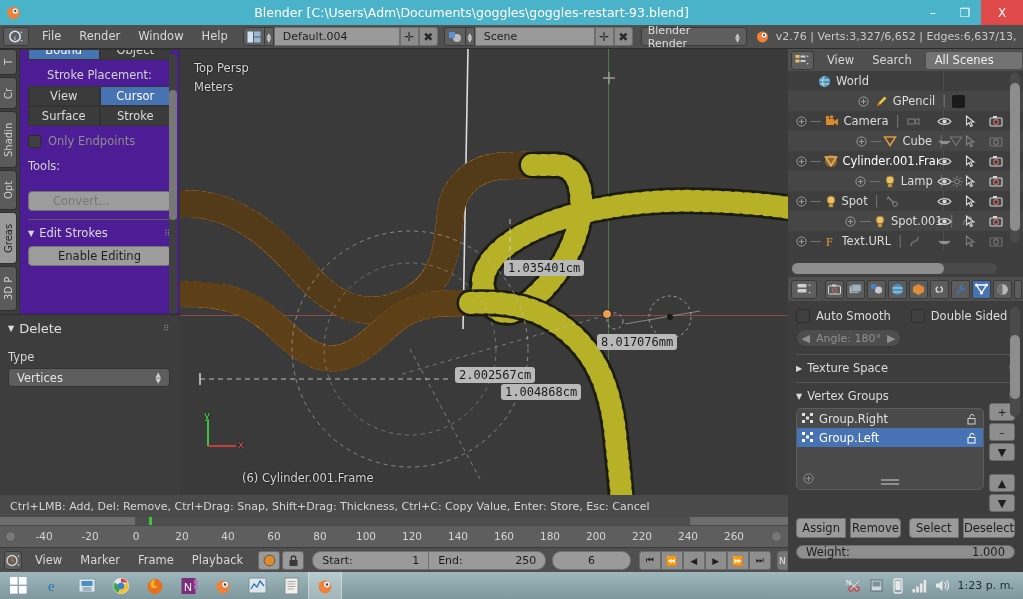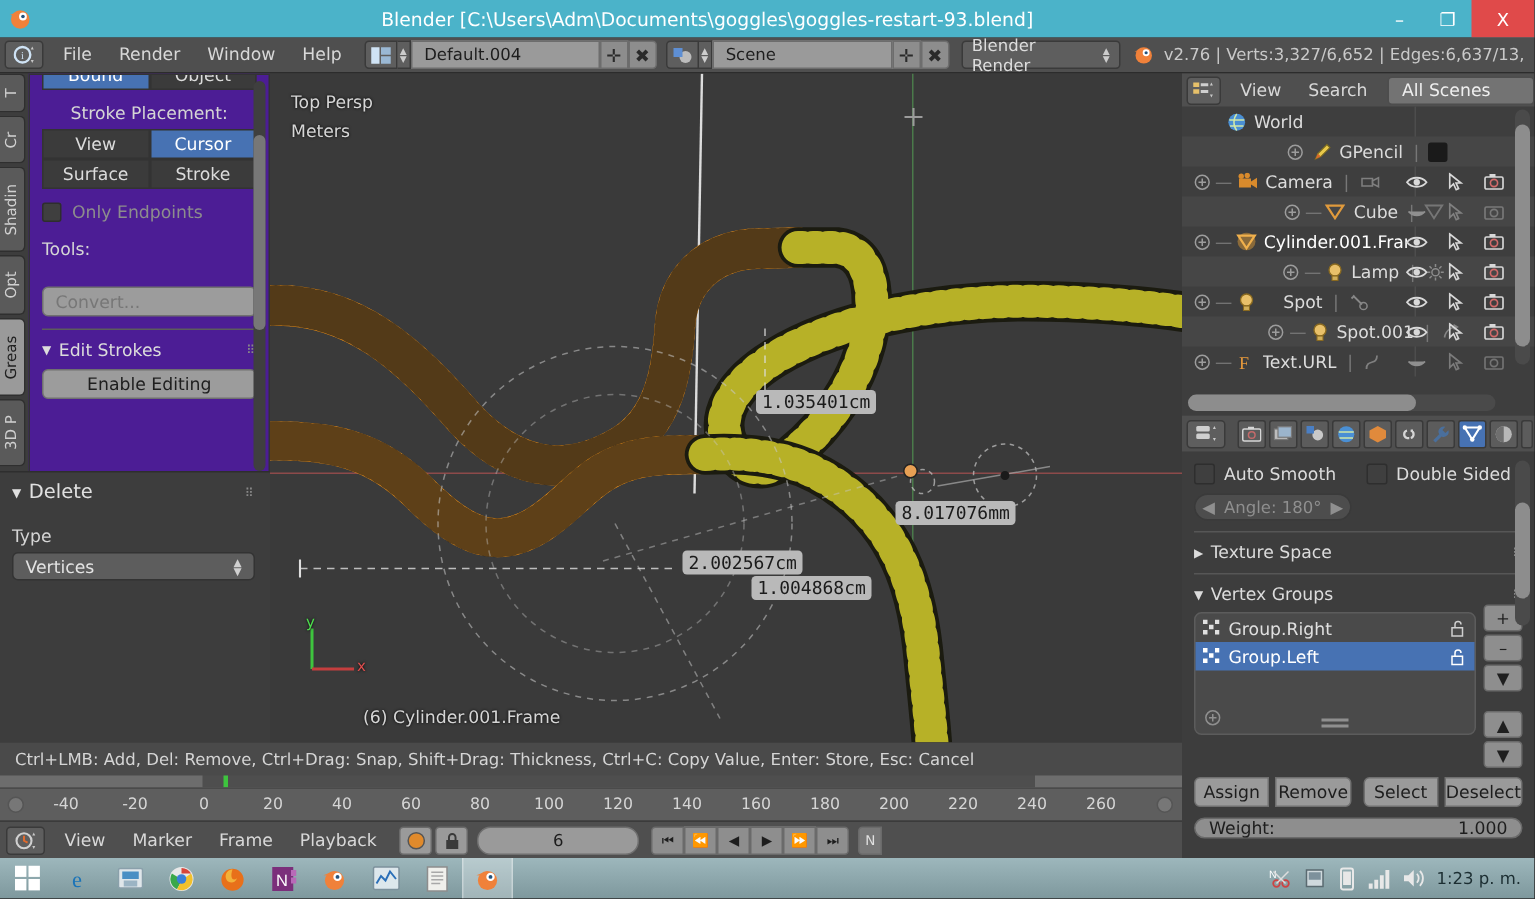--- a/index.html
+++ b/index.html
@@ -51,21 +51,21 @@
   .btn2row{display:flex;margin-top:2px;}
   .gbtn{flex:1;height:20px;background:#585858;border:1px solid #333;color:#dcdcdc;font-size:11.5px;
     display:flex;align-items:center;justify-content:center;}
   .gbtn.blue{background:#4772b3;color:#fff;}
   .gbtn.dark{background:#3b3b3b;}
   .lbl{color:#d5d5d5;font-size:11.5px;margin:8px 0 4px;}
   .chkrow{display:flex;align-items:center;margin-top:8px;}
   .chkbox{width:13px;height:13px;background:#3f3f3f;border:1px solid #2e2e2e;border-radius:2px;margin-right:7px;}
   .chklbl{color:#8d8d8d;font-size:11.5px;}
   .wbtn{height:20px;background:#9c9c9c;border:1px solid #707070;border-radius:4px;color:#1e1e1e;
-    font-size:11.5px;display:flex;align-items:center;padding-left:8px;margin-top:18px;}
+    font-size:11.5px;display:flex;align-items:center;padding-left:24px;margin-top:18px;}
   .wbtn.dis{color:#777;}
   .sechdr{display:flex;align-items:center;color:#dcdcdc;font-size:11.5px;margin-top:8px;
     border-top:1px solid #5c5c5c;padding-top:6px;}
   .tri{font-size:8px;margin-right:5px;}
   .grip{margin-left:auto;color:#888;font-size:8px;letter-spacing:1px;}
   .lp-scroll{position:absolute;right:2px;top:4px;width:8px;height:260px;background:#3f3f3f;border-radius:4px;}
   .lp-scroll i{position:absolute;left:0;top:36px;width:8px;height:130px;background:#777;border-radius:4px;display:block;}
 
   
   .delpanel{position:absolute;left:0;top:265px;width:180px;height:181px;background:#3d3d3d;border-top:1px solid #2e2e2e;}
@@ -422,20 +422,30 @@
           </svg>
       </div>
       <div class="arrbtn" style="border-radius:3px;background:#9a9a9a">
         <svg width="11" height="12" viewBox="0 0 11 12">
             <rect x="1.5" y="5" width="8" height="6" fill="#3a3a3a"></rect>
             <path d="M3.3 5 V3.2 a2.2 2.2 0 0 1 4.4 0 V5" fill="none" stroke="#3a3a3a" stroke-width="1.3"></path>
           </svg>
       </div>
     </div>
 
+    <div style="display:flex;margin-left:8px;gap:0">
+      <div class="pill" style="width:117px;border-radius:9px 0 0 9px">
+        <span>Start:</span>
+        <span class="v">1</span>
+      </div>
+      <div class="pill" style="width:117px;border-radius:0 9px 9px 0;border-left:none">
+        <span>End:</span>
+        <span class="v">250</span>
+      </div>
+    </div>
 
     <div class="pill" style="width:108px;margin-left:6px;justify-content:center">
       <span>6</span>
     </div>
 
     <div style="display:flex;margin-left:8px">
       <div class="arrbtn" style="border-radius:3px 0 0 3px">⏮</div>
       <div class="arrbtn">⏪</div>
       <div class="arrbtn">◀</div>
       <div class="arrbtn">▶</div>
@@ -623,21 +633,21 @@
         <svg width="11" height="11" viewBox="0 0 11 11">
             <circle cx="5.5" cy="5.5" r="4.6" fill="none" stroke="#9c9c9c" stroke-width="1"></circle>
             <path d="M5.5 3 V8 M3 5.5 H8" stroke="#9c9c9c" stroke-width="1"></path>
           </svg>
         <span style="width:3px"></span>
           <span style="color:#7a7a7a">—</span>
         <svg width="12" height="13" viewBox="0 0 12 13" style="margin-left:3px">
             <circle cx="6" cy="5" r="4" fill="#e8c06a" stroke="#8a6a20" stroke-width="0.9"></circle>
             <rect x="4" y="9" width="4" height="3" fill="#cfae5a" stroke="#8a6a20" stroke-width="0.7"></rect>
           </svg>
-        <span class="ol-name" style="margin-left:19px">Spot</span>
+        <span class="ol-name" style="margin-left:5px">Spot</span>
         <span style="margin-left:7px;color:#777">|</span>
         <svg width="14" height="13" viewBox="0 0 14 13" style="margin-left:6px;opacity:.5">
             <path d="M3 2 L9 8 M2 4 L4 2" stroke="#cfcfcf" stroke-width="1.2" fill="none"></path>
             <circle cx="10" cy="9" r="2.4" fill="none" stroke="#cfcfcf" stroke-width="1"></circle>
           </svg>
         <span class="ol-cols">
           <svg width="15" height="11" viewBox="0 0 15 11">
               <path d="M1 5.5 C4 1.5, 11 1.5, 14 5.5 C11 9.5, 4 9.5, 1 5.5 Z" fill="none" stroke="#d8d8d8" stroke-width="1.2"></path>
               <circle cx="7.5" cy="5.5" r="2.1" fill="#d8d8d8"></circle>
             </svg>

